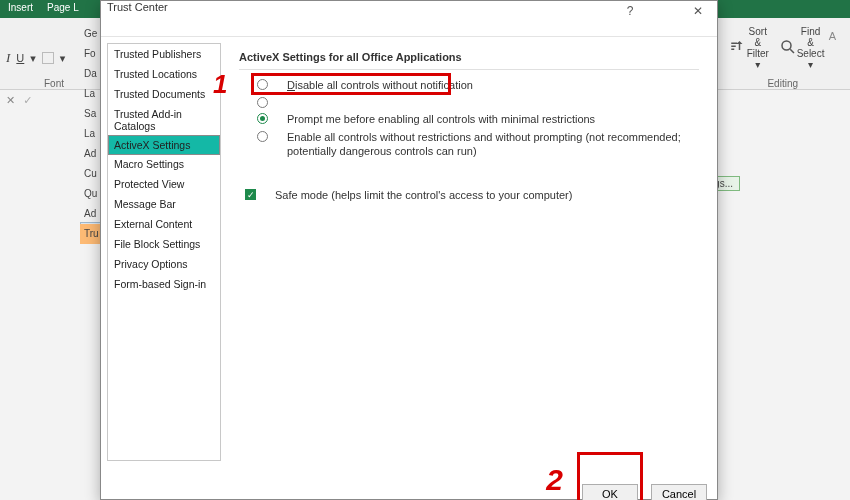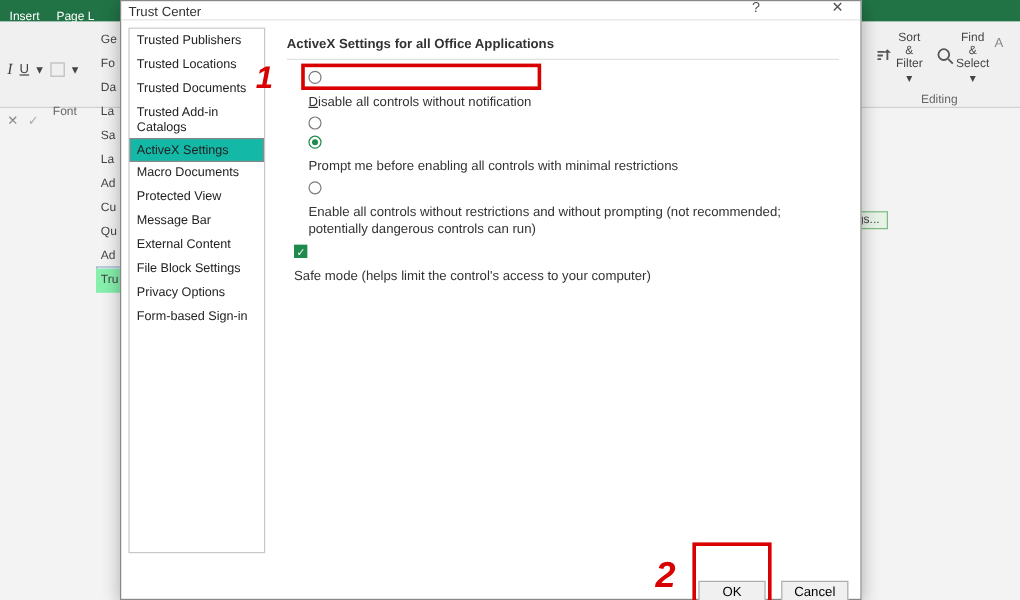--- a/index.html
+++ b/index.html
@@ -14,28 +14,28 @@
   }
 
   
   .bg-ribbon-top {
     position: absolute; top: 0; left: 0; right: 0; height: 18px;
     background: #217346;
   }
   .bg-ribbon-tab {
     position: absolute; top: 0; left: 0; height: 22px;
     color: #fff; font-size: 10px; padding: 2px 8px;
-    display: flex; align-items: flex-end; gap: 14px;
+    display: flex; align-items: flex-start; gap: 14px;
   }
   .bg-ribbon-body {
     position: absolute; top: 18px; left: 0; right: 0; height: 72px;
     background: #f0f0f0; border-bottom: 1px solid #d0d0d0;
   }
   .bg-font-glyphs { position: absolute; top: 50px; left: 6px; display:flex; gap:6px; align-items:center; color:#444; font-size:11px;}
-  .bg-font-label { position: absolute; top: 78px; left: 44px; font-size: 10px; color: #666; margin-top: 10px;}
+  .bg-font-label { position: absolute; top: 78px; left: 44px; font-size: 10px; color: #666;}
   .bg-editing-group {
     position: absolute; top: 26px; right: 14px;
     display: flex; gap: 12px; align-items: flex-start; color: #444;
   }
   .bg-editing-item { display: flex; flex-direction: row; align-items: center; font-size: 10px; width: 38px; }
   .bg-editing-label { position: absolute; top: 78px; right: 52px; font-size: 10px; color: #666;}
   .bg-tag {
     position: absolute; top: 176px; right: 110px;
     border: 1px solid #7fba7f; background: #e8f3e8;
     font-size: 10px; padding: 1px 6px; color: #444;
@@ -55,21 +55,21 @@
 
   
   .dialog {
     position: absolute; top: 0; left: 100px;
     width: 618px; height: 500px;
     background: #fff; border: 1px solid #888;
     box-shadow: 0 4px 14px rgba(0,0,0,0.3);
     display: flex; flex-direction: column;
   }
   .titlebar {
-    height: 16px; display: flex; align-items: flex-end;
+    height: 36px; display: flex; align-items: flex-start;
     padding: 0 6px; font-size: 11px; color: #333;
     border-bottom: 1px solid #e4e4e4;
     gap: 42px;
   }
   .titlebar-spacer { flex: 1; }
   .titlebar-btn {
     width: 26px; height: 20px; display:flex; align-items:center; justify-content:center;
     font-size: 12px; color: #555; cursor: pointer;
   }
   .dialog-body {
@@ -89,45 +89,44 @@
     margin: -1px 0; padding: 3px 5px;
   }
   .content {
     flex: 1; padding: 14px 18px 8px 12px; position: relative;
   }
   .section-title {
     font-weight: bold; font-size: 11px; color: #333;
     border-bottom: 1px solid #e0e0e0; padding-bottom: 6px; margin-bottom: 6px;
   }
   .radio-row, .check-row {
-    display: flex; align-items: flex-start; gap: 8px;
+    display: flex; align-items: flex-start; gap: 19px;
     padding: 2px 0 2px 18px; font-size: 11px; color: #333;
     line-height: 14px;
-    flex-direction: column;
   }
   .radio {
     width: 11px; height: 11px; border-radius: 50%;
     border: 1px solid #7a7a7a; margin-top: 1px; flex-shrink: 0;
     position: relative; background:#fff;
   }
   .radio.checked { border-color: #1e8a4c; }
   .radio.checked::after {
     content: ""; position: absolute; top: 2px; left: 2px;
     width: 5px; height: 5px; background: #1e8a4c; border-radius: 50%;
   }
   .checkbox {
     width: 11px; height: 11px; border: 1px solid #7a7a7a;
     margin-top: 1px; flex-shrink: 0; background: #fff; position: relative;
   }
   .checkbox.checked { background: #1e8a4c; border-color:#1e8a4c;}
   .checkbox.checked::after {
     content: "✓"; color: #fff; font-size: 9px; position: absolute;
     top: -2px; left: 1px;
   }
-  .check-row { margin-top: 1px; padding-left: 6px;}
+  .check-row { margin-top: 26px; padding-left: 6px;}
   .underline-first::first-letter { text-decoration: underline; }
 
   .red-box-1 {
     position: absolute; border: 3px solid #d80000; pointer-events: none;
     top: 36px; left: 24px; width: 200px; height: 22px;
   }
   .red-label-1 {
     position: absolute; top: 32px; left: 2px; color: #d80000;
     font-size: 26px; font-weight: bold; font-style: italic;
     transform: translateX(-110%);
@@ -205,39 +204,39 @@
   <div>Ge</div>
   <div>Fo</div>
   <div>Da</div>
   <div>La</div>
   <div>Sa</div>
   <div>La</div>
   <div>Ad</div>
   <div>Cu</div>
   <div>Qu</div>
   <div>Ad</div>
-  <div style="background:#86efac;margin-left:-4px;padding-left:4px">Tru</div>
+  <div style="background:#fdba74;margin-left:-4px;padding-left:4px">Tru</div>
 </div>
 
 <div class="dialog">
   <div class="titlebar">
     <span>Trust Center</span>
     <span class="titlebar-spacer"></span>
     <span class="titlebar-btn">?</span>
     <span class="titlebar-btn">✕</span>
   </div>
 
   <div class="dialog-body">
     <div class="sidebar">
       <div class="sidebar-item">Trusted Publishers</div>
       <div class="sidebar-item">Trusted Locations</div>
       <div class="sidebar-item">Trusted Documents</div>
       <div class="sidebar-item">Trusted Add-in Catalogs</div>
       <div class="sidebar-item selected">ActiveX Settings</div>
-      <div class="sidebar-item">Macro Documents</div>
+      <div class="sidebar-item">Macro Settings</div>
       <div class="sidebar-item">Protected View</div>
       <div class="sidebar-item">Message Bar</div>
       <div class="sidebar-item">External Content</div>
       <div class="sidebar-item">File Block Settings</div>
       <div class="sidebar-item">Privacy Options</div>
       <div class="sidebar-item">Form-based Sign-in</div>
     </div>
 
     <div class="content">
       <div class="red-label-1">1</div>

